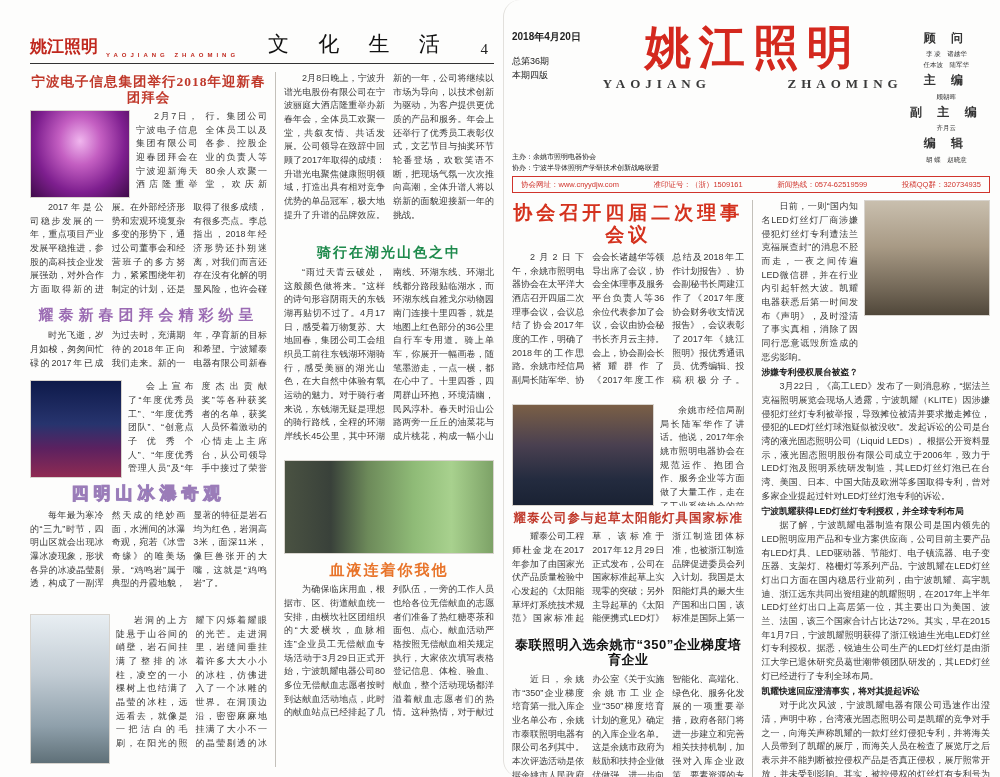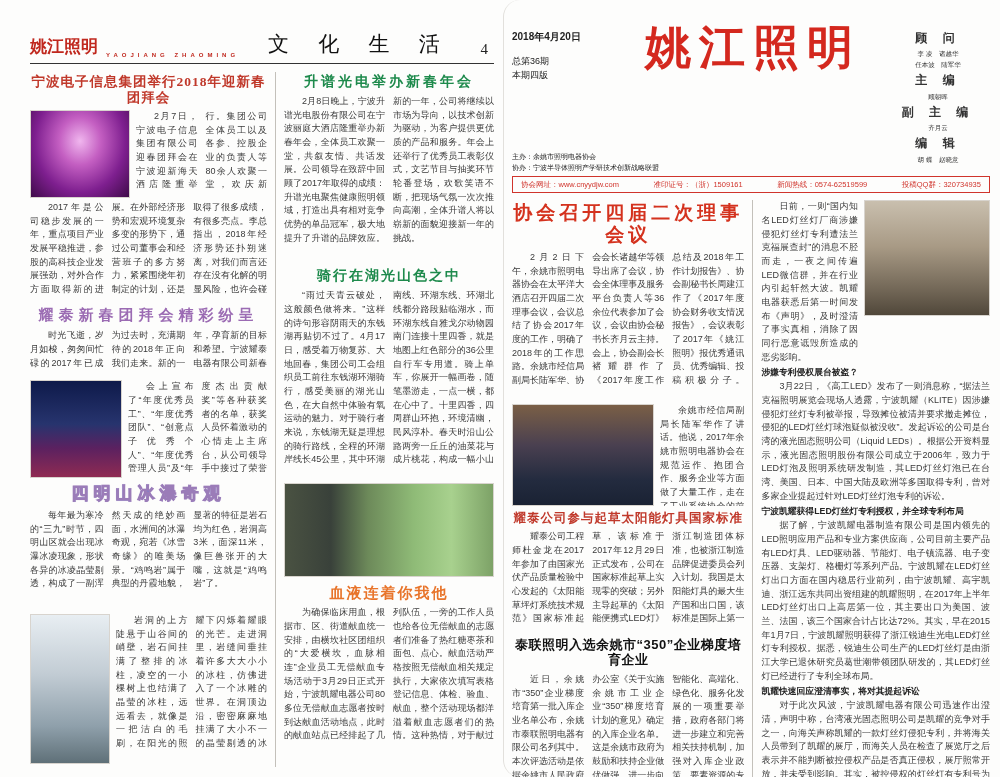--- a/index.html
+++ b/index.html
@@ -110,21 +110,20 @@
             <div class="bt cols2" style="height:150px;">
               <span>岩洞的上方陡悬于山谷间的峭壁，岩石间挂满了整排的冰柱，凌空的一小棵树上也结满了晶莹的冰柱，远远看去，就像是一把洁白的毛刷，在阳光的照耀下闪烁着耀眼的光芒。走进洞里，岩缝间垂挂着许多大大小小的冰柱，仿佛进入了一个冰雕的世界。在洞顶边沿，密密麻麻地挂满了大小不一的晶莹剔透的冰柱，这些都是岩缝间的渗水遇到空气冷凝后形成的冰凌。只见洞内有一根冰凌，从洞顶垂挂下来与地面的冰笋相连，浑然一体，在暖春到来之前完成一次华丽的蜕变。我是真的醉了……为它的神奇折服，美到窒息，原生态的美让人留恋。</span>
               
             </div>
           </div>
         </article>
       </section>
 
       <section class="lp-colM">
         <article>
-          <div class="hl hl-brush hl-green" style="font-size:14px;letter-spacing:3px;">升谱光电举办新春年会</div>
           <div class="bt cols2" style="height:166px;">2月8日晚上，宁波升谱光电股份有限公司在宁波丽庭大酒店隆重举办新春年会，全体员工欢聚一堂，共叙友情、共话发展。公司领导在致辞中回顾了2017年取得的成绩：升谱光电聚焦健康照明领域，打造出具有相对竞争优势的单品冠军，极大地提升了升谱的品牌效应。新的一年，公司将继续以市场为导向，以技术创新为驱动，为客户提供更优质的产品和服务。年会上还举行了优秀员工表彰仪式，文艺节目与抽奖环节轮番登场，欢歌笑语不断，把现场气氛一次次推向高潮，全体升谱人将以崭新的面貌迎接新一年的挑战。</div>
         </article>
 
         <article style="margin-top:7px;">
           <div class="hl hl-brush hl-green" style="font-size:14px;letter-spacing:2px;">骑行在湖光山色之中</div>
           <div class="bt cols2" style="height:190px;">“雨过天青云破处，这般颜色做将来。”这样的诗句形容阴雨天的东钱湖再贴切不过了。4月17日，感受着万物复苏、大地回春，集团公司工会组织员工前往东钱湖环湖骑行，感受美丽的湖光山色，在大自然中体验有氧运动的魅力。对于骑行者来说，东钱湖无疑是理想的骑行路线，全程的环湖岸线长45公里，其中环湖南线、环湖东线、环湖北线都分路段贴临湖水，而环湖东线自雅戈尔动物园南门连接十里四香，就是地图上红色部分的36公里自行车专用道。骑上单车，你展开一幅画卷，随笔墨游走，一点一横，都在心中了。十里四香，四周群山环抱，环境清幽，民风淳朴。春天时沿山公路两旁一丘丘的油菜花与成片桃花，构成一幅小山村特有的春天画面，透出淡定的生活气息；小普陀觉渡禅寺的梵音袅袅，于心是一隅静处；福泉山深色茶园、翠郁茶香；南宋石刻公园，沧桑却不失精致，历史积淀化成湖泊记忆一方……我们还品尝了当地美食——麻糍，麻糍都是村民现场制作，有的还是热气腾腾的，摘下一团裹上豆酥花粉，外酥内软，吃一口软糯感还不腻。</div>
           <div class="photo ph-bike" style="width:100%;height:94px;margin-top:4px;"></div>
         </article>
 
         <article style="margin-top:7px;">
@@ -140,20 +139,24 @@
 
   <div class="page page-right">
     <div class="rp-mast">
       <div class="rp-mast-left">
         <div class="rp-date">2018年4月20日</div>
         <div class="rp-issue">总第36期</div>
         <div class="rp-edition">本期四版</div>
       </div>
       <div class="rp-brand-wrap">
         <div class="rp-brand">姚江照明</div>
+        <div class="rp-pinyin">
+          <span>YAOJIANG</span>
+          <span>ZHAOMING</span>
+        </div>
       </div>
       <div class="rp-staff">
         <div class="lbl">顾  问</div>
         <div>李 凌　诸越华</div>
         <div>任本波　陆军华</div>
         <div class="lbl">主  编</div>
         <div>顾朝晖</div>
         <div class="lbl">副 主 编</div>
         <div>齐月云</div>
         <div class="lbl">编  辑</div>

